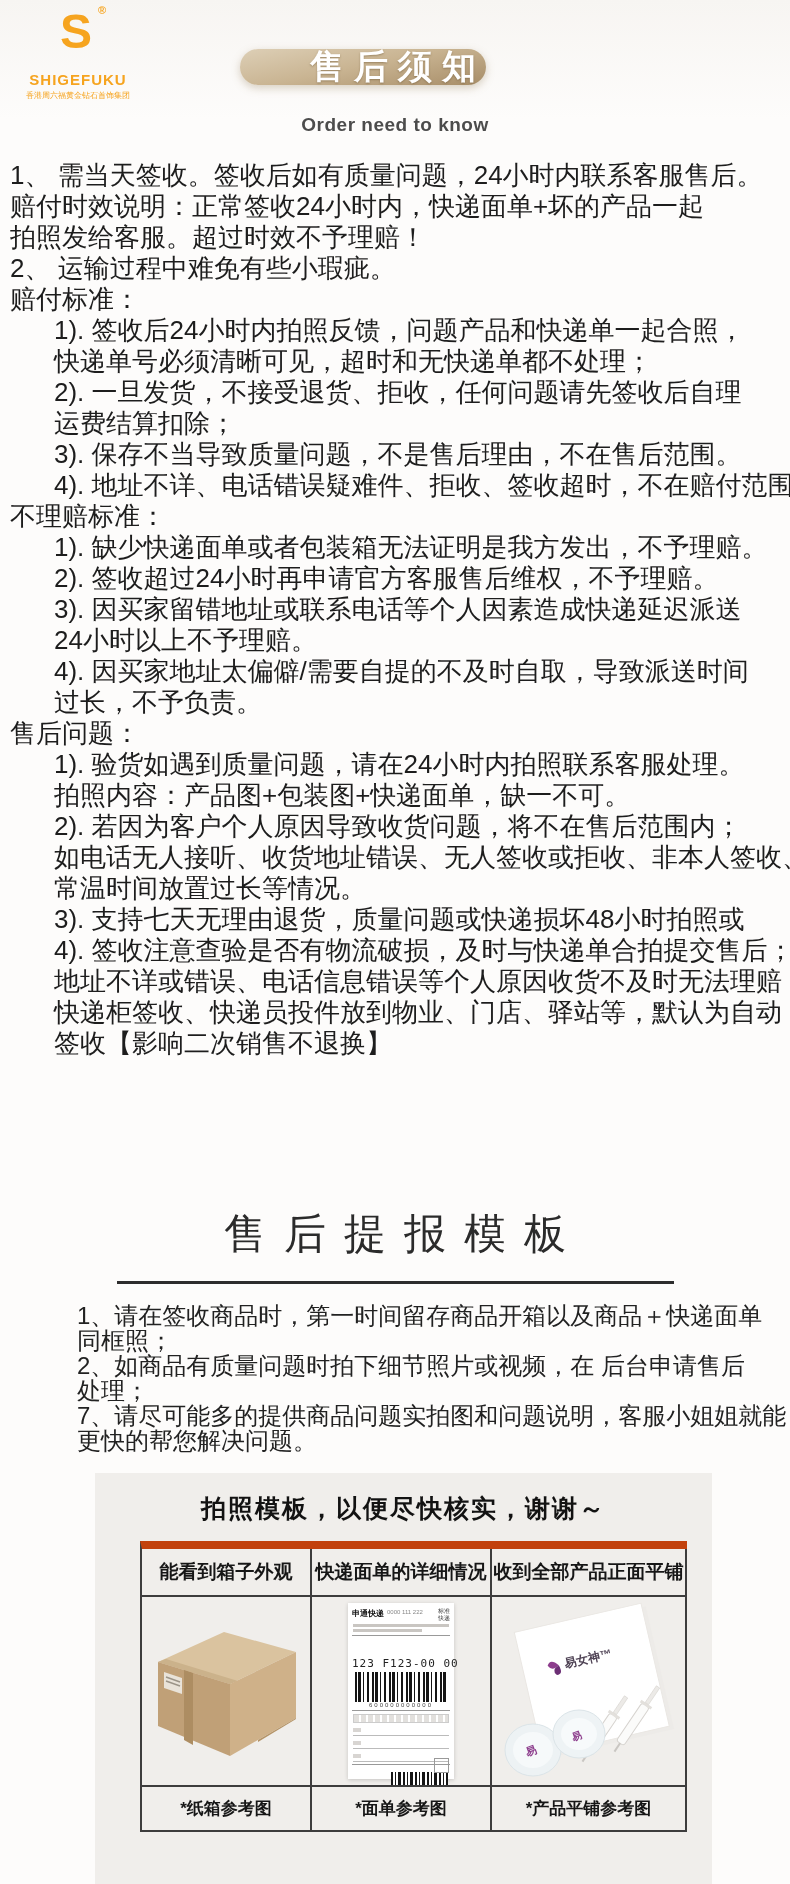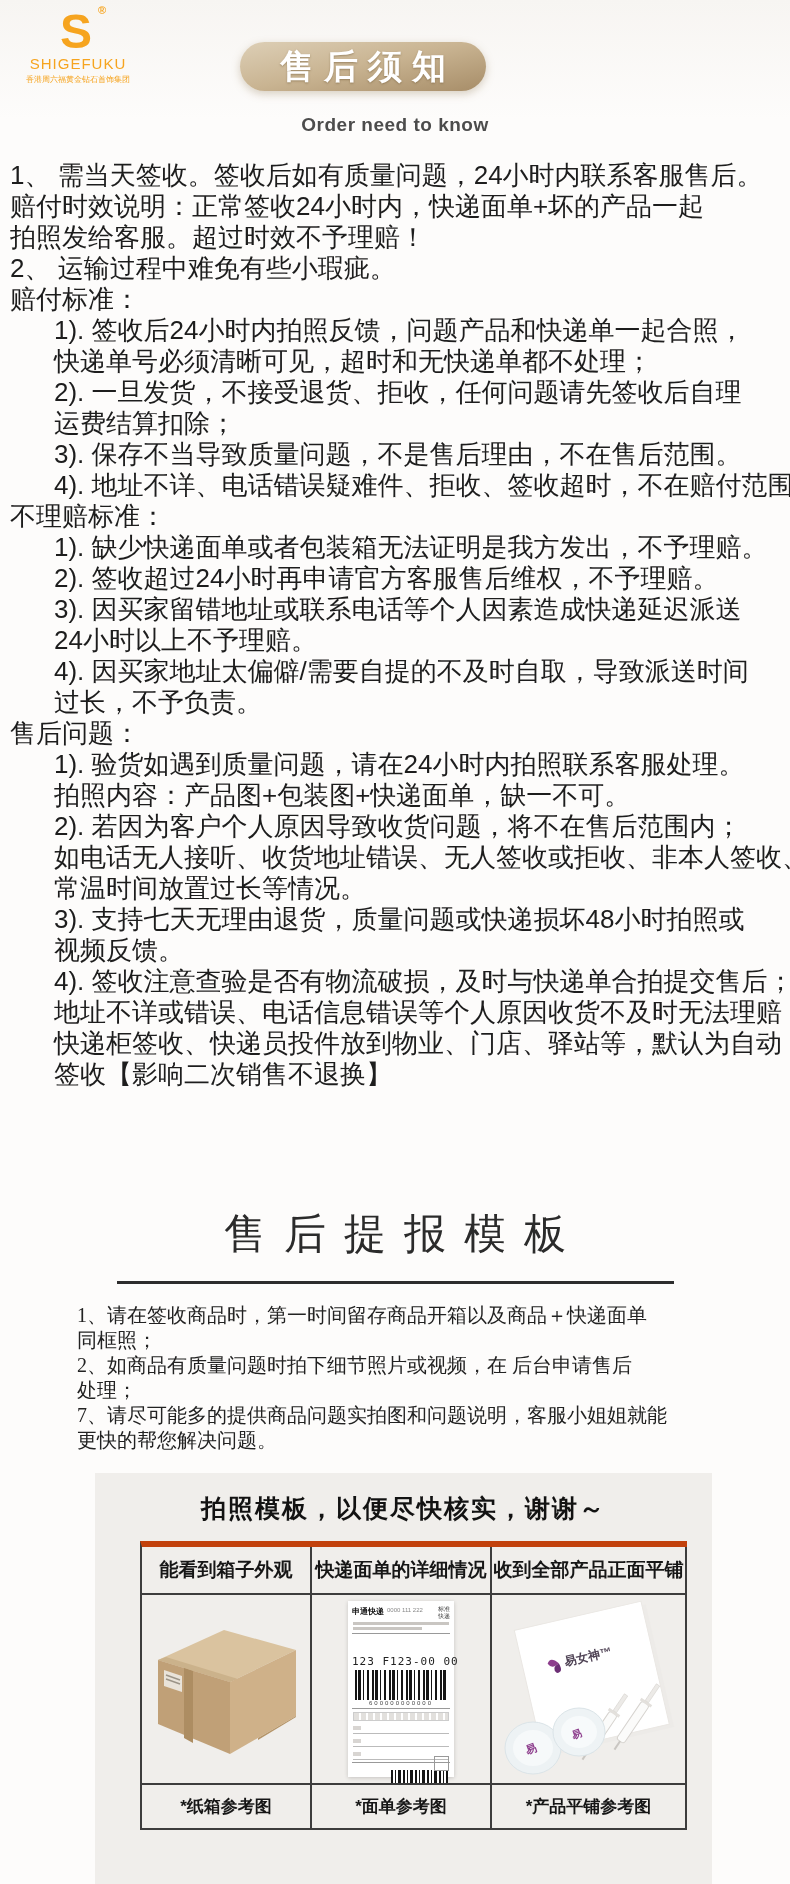--- a/index.html
+++ b/index.html
@@ -5,50 +5,50 @@
   html,body{margin:0;padding:0;background:#ffffff;}
   .page{position:relative;width:790px;height:1884px;margin:0 auto;overflow:hidden;
         background:linear-gradient(#f7f5f2 0px,#fdfcfb 120px,#fdfcfb 100%);
         font-family:"Liberation Sans","DejaVu Sans",sans-serif;color:#1e1e1e;}
 
   
   .brand{position:absolute;left:18px;top:6px;width:120px;text-align:center;}
   .brand-s{position:relative;width:60px;margin:0 auto;height:48px;}
   .brand-s svg{display:block;margin:0 auto;}
   .reg{position:absolute;right:2px;top:-2px;font-size:11px;color:#f6a41f;font-weight:bold;}
-  .brand-name{color:#f6a41f;font-weight:normal;font-size:15px;letter-spacing:1px;margin-top:1px;}
+  .brand-name{color:#f6a41f;font-weight:bold;font-size:15px;letter-spacing:1px;margin-top:17px;}
   .brand-tagline{color:#f6a41f;font-size:8px;margin-top:2px;white-space:nowrap;}
 
   
-  .title-pill{position:absolute;left:240px;top:42px;width:246px;height:49px;border-radius:27px;
+  .title-pill{position:absolute;left:240px;top:49px;width:246px;height:36px;border-radius:27px;
       background:linear-gradient(168deg,#ddcfb6 0%,#c9b492 48%,#a78d68 100%);
-      display:flex;align-items:center;justify-content:center;
+      display:flex;align-items:center;justify-content:flex-end;
       box-shadow:0 3px 8px rgba(150,125,90,.35);}
   .title-pill span{color:#fff;font-size:34px;font-weight:bold;letter-spacing:10px;text-indent:10px;
       text-shadow:0 1px 2px rgba(110,85,50,.5);}
   .subtitle{position:absolute;top:114px;left:0;width:100%;text-align:center;
       color:#4c4c4c;font-size:19px;font-weight:bold;letter-spacing:.5px;}
 
   
   .notice{position:absolute;top:160px;left:10px;width:776px;}
   .nline{font-size:26px;line-height:31px;color:#1d1d1d;white-space:nowrap;}
   .nline.indent{padding-left:44px;}
 
   
   .tpl-title{position:absolute;top:1206px;left:0;width:100%;margin:0;text-align:center;
       font-size:42px;font-weight:300;color:#2b2b2b;letter-spacing:18px;text-indent:18px;}
   .tpl-rule{position:absolute;top:1281px;left:117px;width:557px;height:3px;background:#2d2d2d;}
   .tpl-list{position:absolute;top:1303px;left:77px;width:690px;}
-  .tline{font-size:20px;line-height:25px;color:#222;white-space:nowrap;font-family:Liberation Serif, serif;}
+  .tline{font-size:24px;line-height:25px;color:#222;white-space:nowrap;}
 
   
   .photo-panel{position:absolute;top:1473px;left:95px;width:617px;height:476px;background:#f0eeeb;}
   .panel-title{padding-top:19px;text-align:center;font-size:25px;font-weight:bold;color:#121212;letter-spacing:2px;}
   .ptable{position:absolute;left:45px;top:68px;display:grid;grid-template-columns:170px 180px 195px;
-      border-top:6px solid #c2410c;border-left:2px solid #3d3d3d;}
+      border-top:8px solid #c2410c;border-left:2px solid #3d3d3d;}
   .cell{border-right:2px solid #3d3d3d;border-bottom:2px solid #3d3d3d;
       display:flex;align-items:center;justify-content:center;overflow:hidden;}
   .ph{height:46px;font-size:19px;font-weight:600;color:#161616;white-space:nowrap;}
   .pi{height:188px;}
   .pc{height:43px;font-size:17px;font-weight:600;color:#161616;}
 
   
   .label-card{position:relative;width:106px;height:176px;background:#fff;
       box-shadow:0 1px 4px rgba(0,0,0,.18);padding:5px 4px;box-sizing:border-box;}
   .lc-top{display:flex;align-items:flex-start;gap:3px;}
@@ -112,21 +112,20 @@
       <div class="nline indent">24小时以上不予理赔。</div>
       <div class="nline indent">4). 因买家地址太偏僻/需要自提的不及时自取，导致派送时间</div>
       <div class="nline indent">过长，不予负责。</div>
       <div class="nline">售后问题：</div>
       <div class="nline indent">1). 验货如遇到质量问题，请在24小时内拍照联系客服处理。</div>
       <div class="nline indent">拍照内容：产品图+包装图+快递面单，缺一不可。</div>
       <div class="nline indent">2). 若因为客户个人原因导致收货问题，将不在售后范围内；</div>
       <div class="nline indent">如电话无人接听、收货地址错误、无人签收或拒收、非本人签收、</div>
       <div class="nline indent">常温时间放置过长等情况。</div>
       <div class="nline indent">3). 支持七天无理由退货，质量问题或快递损坏48小时拍照或</div>
-      <div class="nline indent">视频反馈。</div>
       <div class="nline indent">4). 签收注意查验是否有物流破损，及时与快递单合拍提交售后；</div>
       <div class="nline indent">地址不详或错误、电话信息错误等个人原因收货不及时无法理赔；</div>
       <div class="nline indent">快递柜签收、快递员投件放到物业、门店、驿站等，默认为自动</div>
       <div class="nline indent">签收【影响二次销售不退换】</div>
     </section>
 
   <h2 class="tpl-title">售后提报模板</h2>
   <div class="tpl-rule"></div>
   <section class="tpl-list">
       <div class="tline">1、请在签收商品时，第一时间留存商品开箱以及商品＋快递面单</div>

